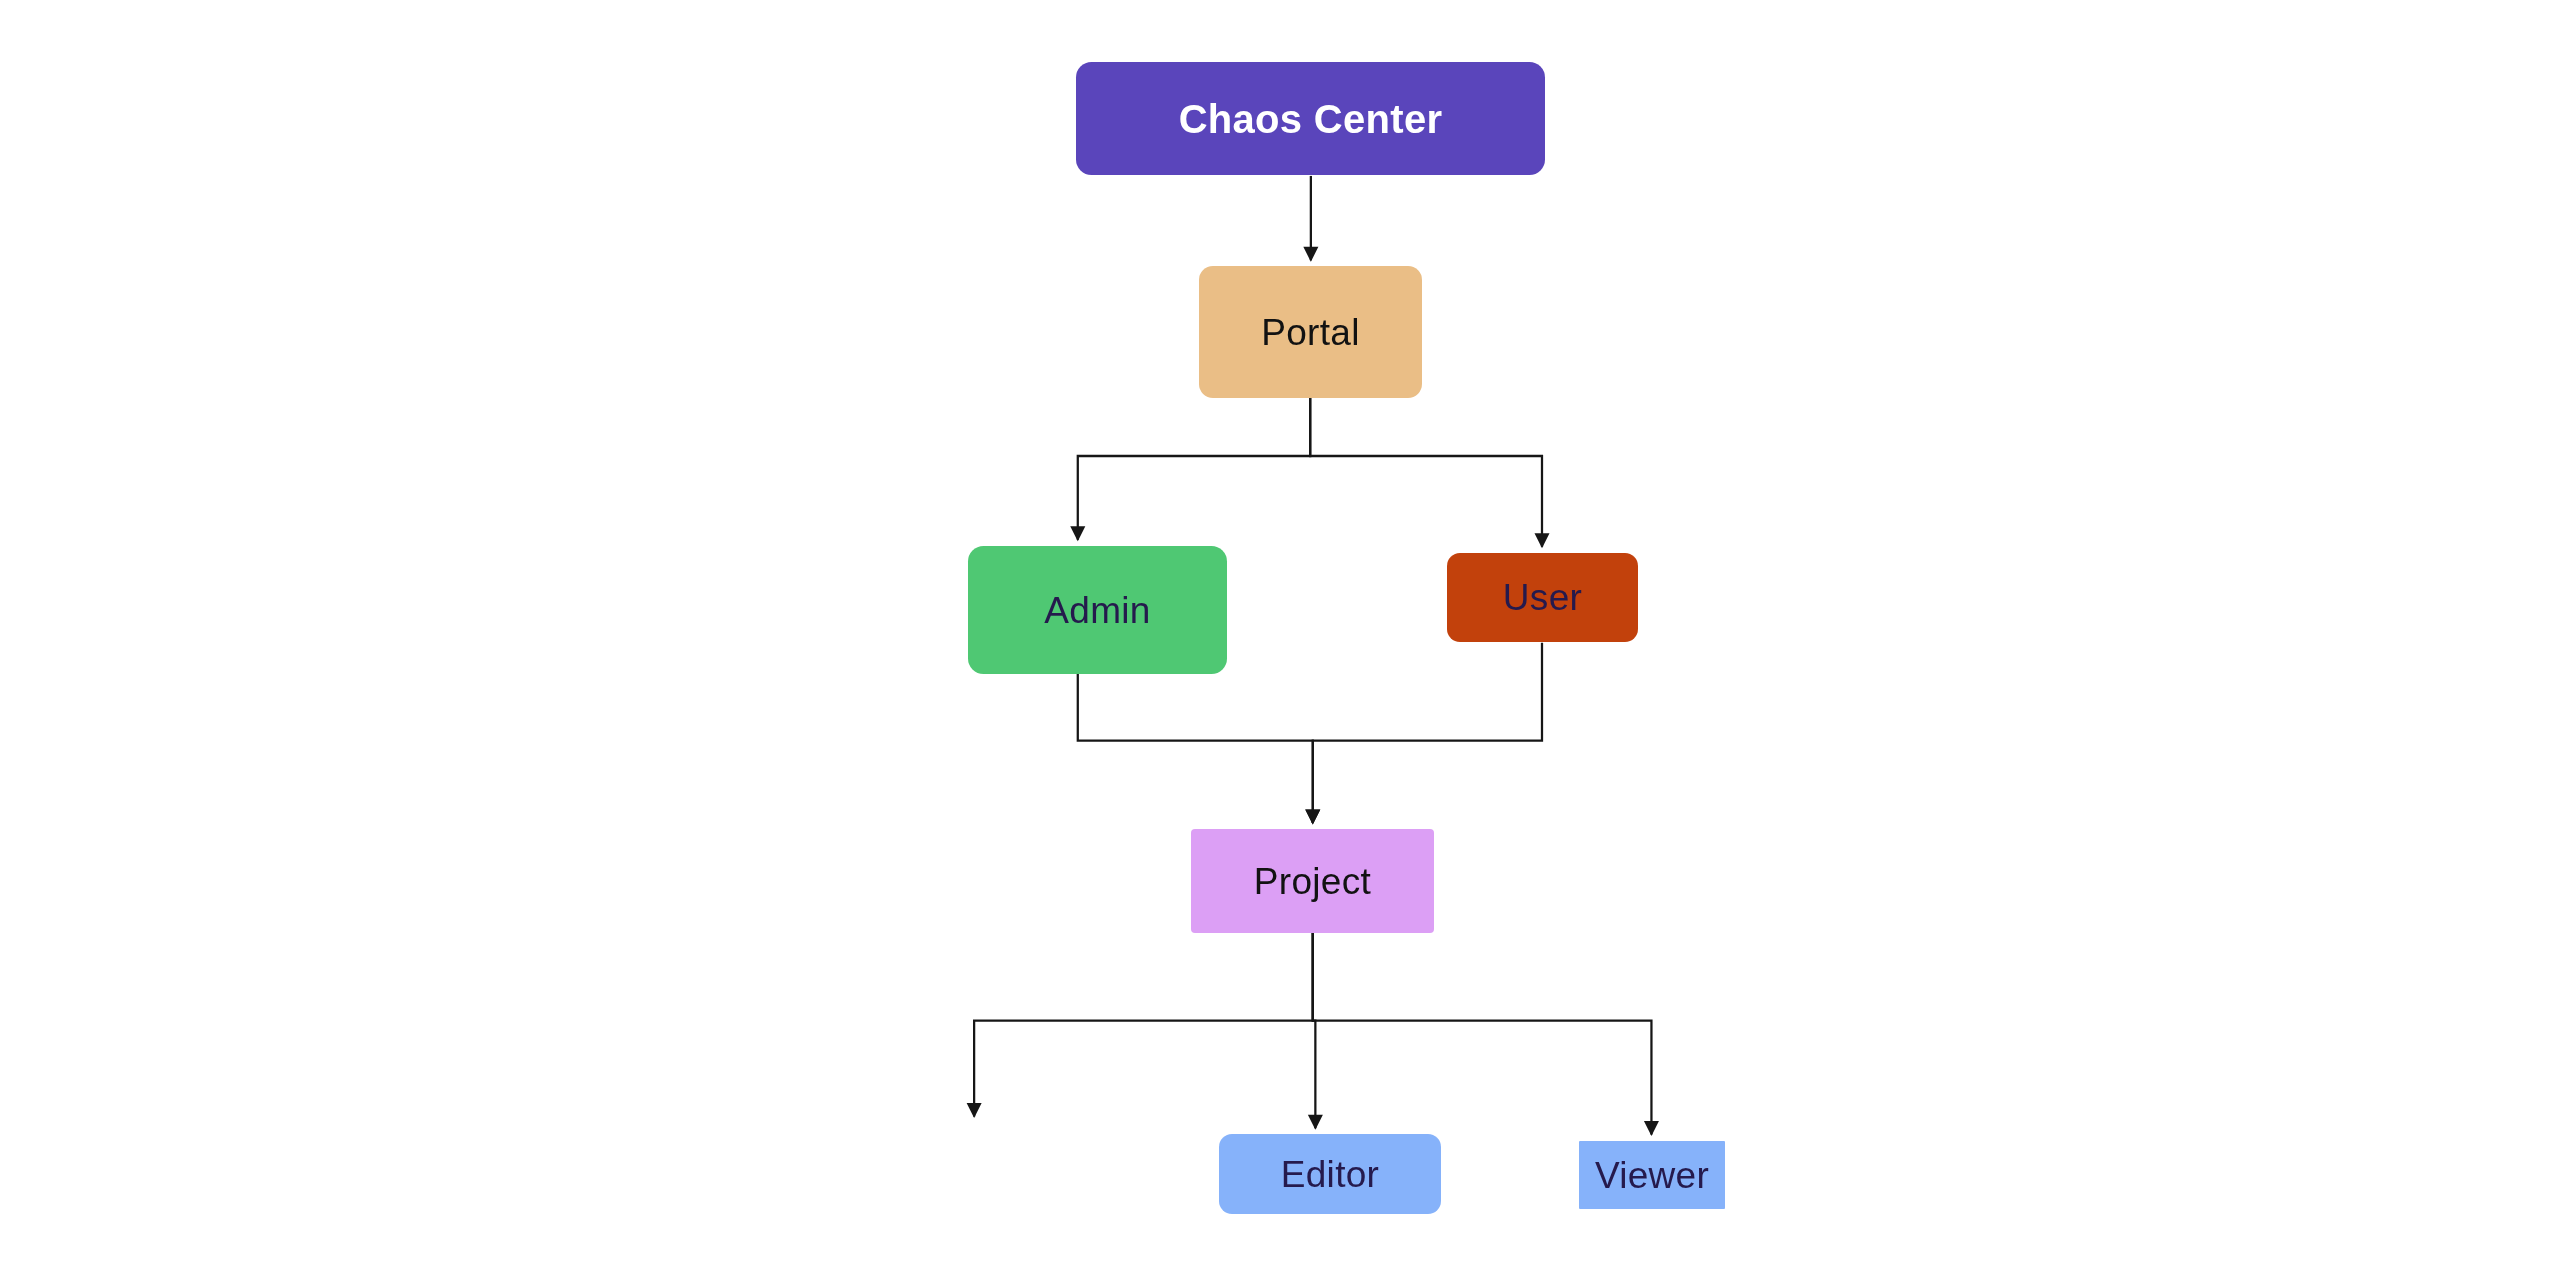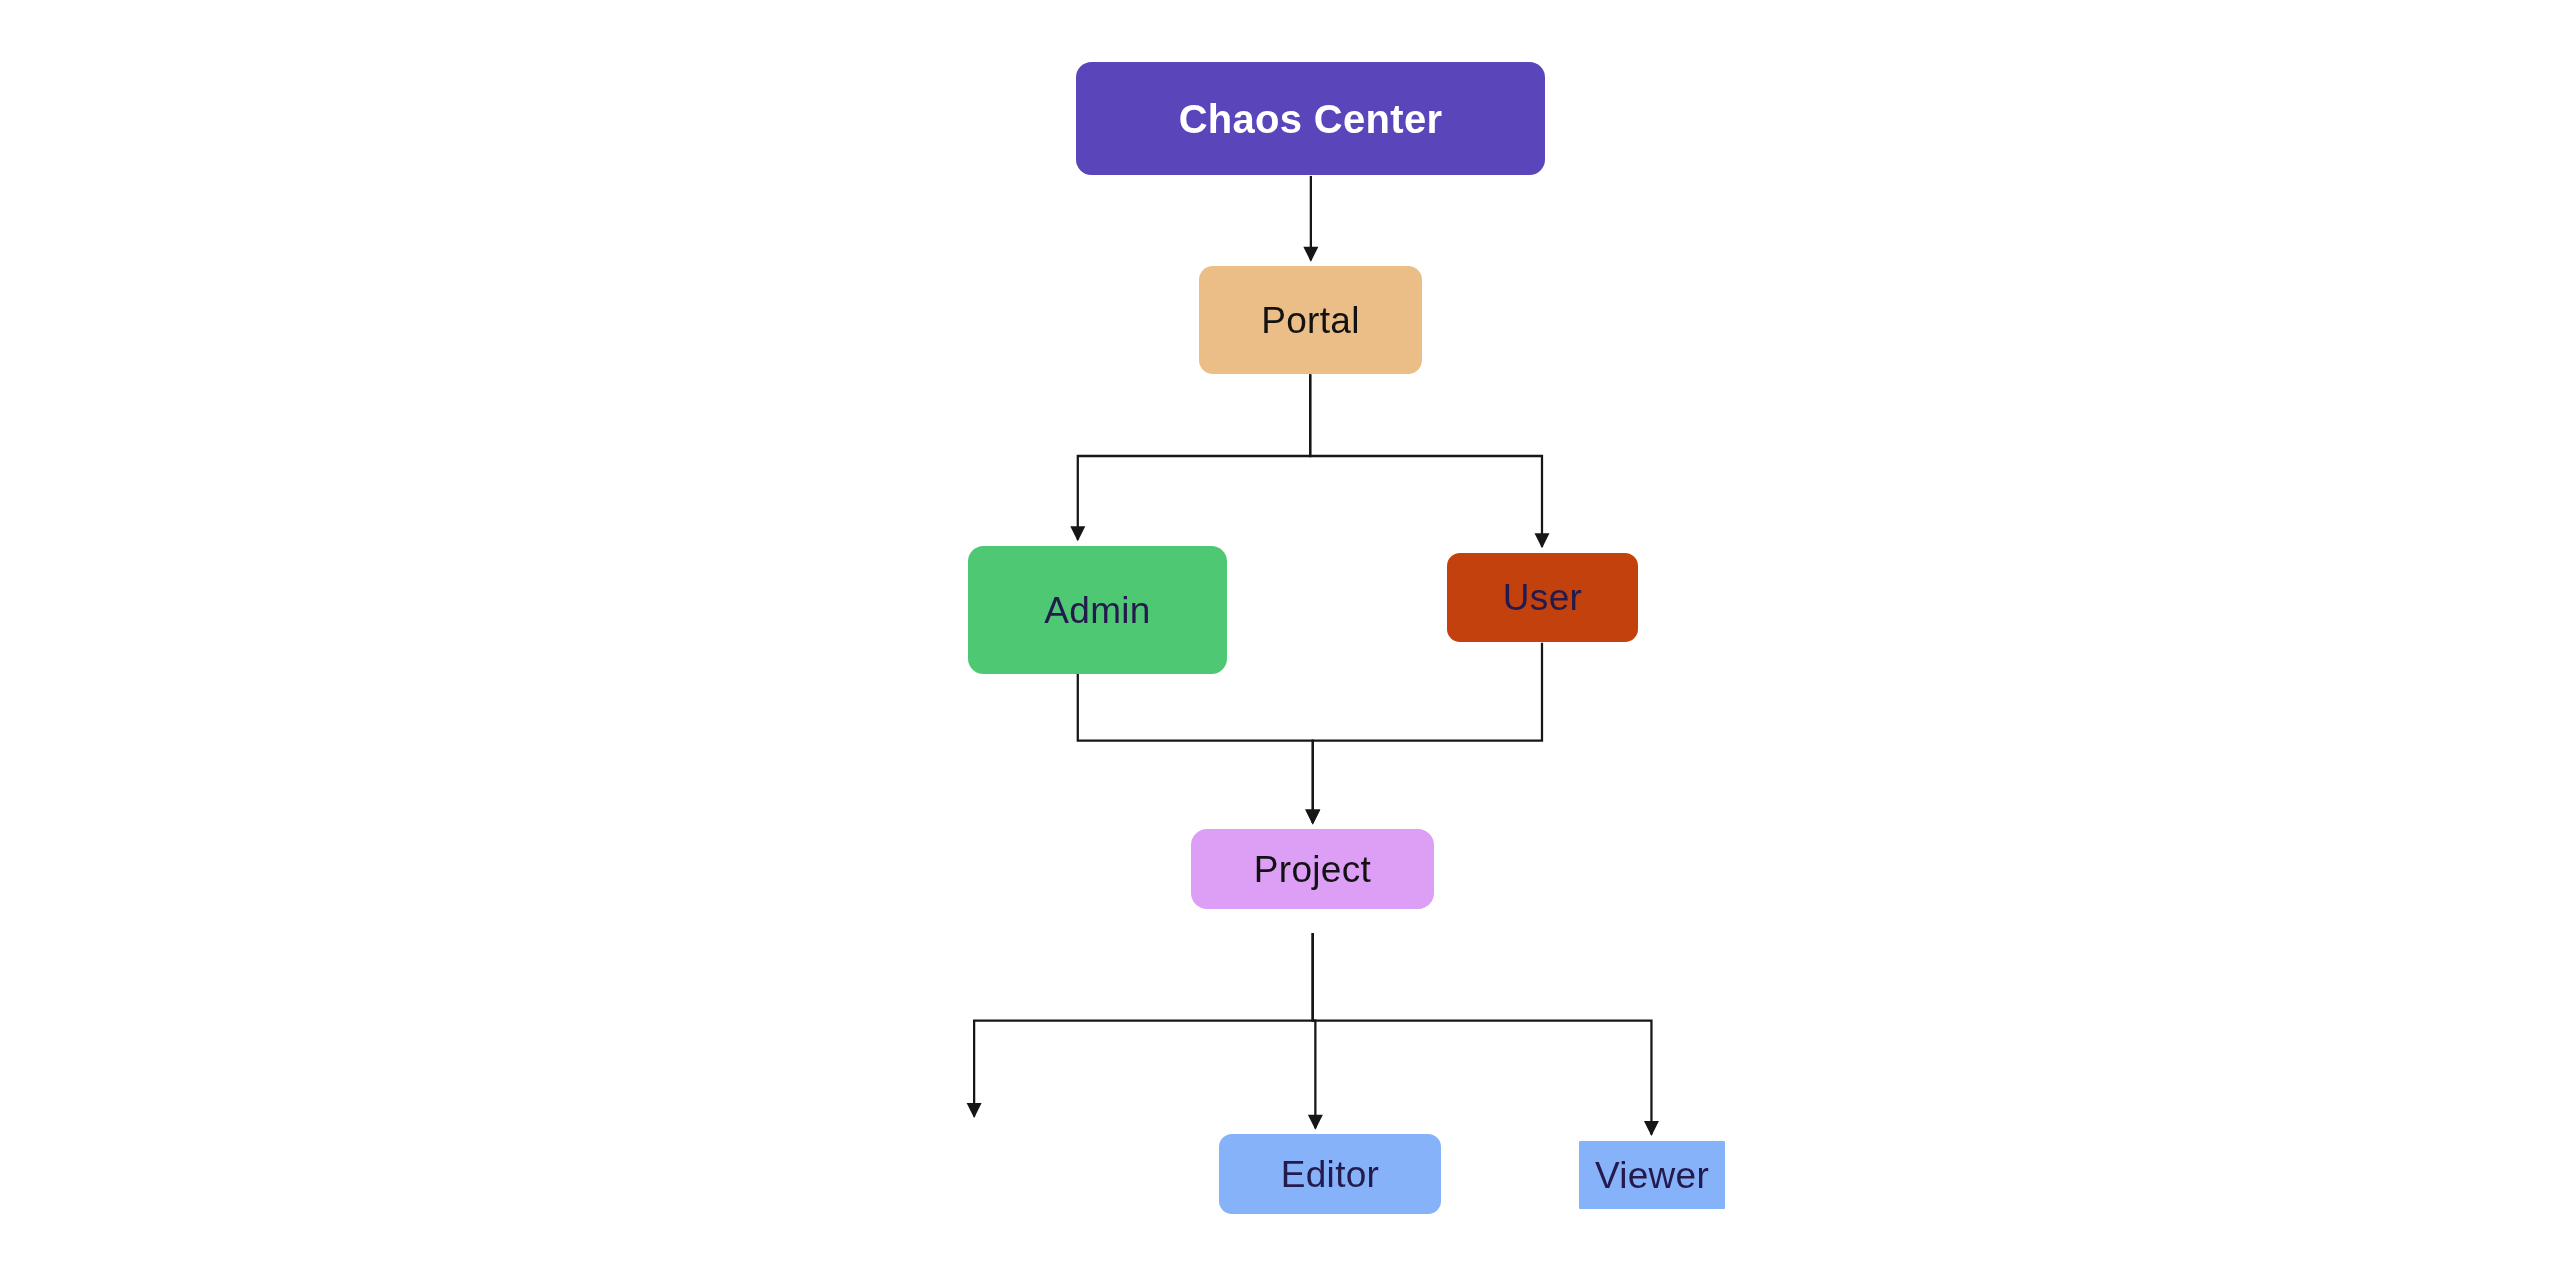--- a/index.html
+++ b/index.html
@@ -46,20 +46,20 @@
   <polyline points="2036,273 2036,404" fill="none" stroke="#161616" stroke-width="3.5" marker-end="url(#arrowhead)"></polyline>
       <polyline points="2035,581 2035,708 1674,708 1674,838" fill="none" stroke="#161616" stroke-width="3.5" marker-end="url(#arrowhead)"></polyline>
       <polyline points="2035,581 2035,708 2395,708 2395,849" fill="none" stroke="#161616" stroke-width="3.5" marker-end="url(#arrowhead)"></polyline>
       <polyline points="1674,1009 1674,1150 2039,1150 2039,1278" fill="none" stroke="#161616" stroke-width="3.5" marker-end="url(#arrowhead)"></polyline>
       <polyline points="2395,998 2395,1150 2039,1150 2039,1278" fill="none" stroke="#161616" stroke-width="3.5" marker-end="url(#arrowhead)"></polyline>
       <polyline points="2039,1449 2039,1585 1513,1585 1513,1734" fill="none" stroke="#161616" stroke-width="3.5" marker-end="url(#arrowhead)"></polyline>
       <polyline points="2039,1449 2039,1585 2043,1585 2043,1752" fill="none" stroke="#161616" stroke-width="3.5" marker-end="url(#arrowhead)"></polyline>
       <polyline points="2039,1449 2039,1585 2565,1585 2565,1762" fill="none" stroke="#161616" stroke-width="3.5" marker-end="url(#arrowhead)"></polyline>
     </svg>
 <div class="node" style="left: 1076px; top: 62px; width: 469px; height: 113px; background: rgb(90, 69, 187); color: rgb(255, 255, 255); font-size: 40px; font-weight: 700; border-radius: 15.5px;">Chaos Center</div>
-    <div class="node" style="left: 1199px; top: 266px; width: 223px; height: 108px; background: rgb(234, 190, 134); color: rgb(18, 18, 18); font-size: 37px; font-weight: 400; border-radius: 14px;">Portal</div>
+    <div class="node" style="left: 1199px; top: 266px; width: 223px; height: 132px; background: rgb(234, 190, 134); color: rgb(18, 18, 18); font-size: 37px; font-weight: 400; border-radius: 14px;">Portal</div>
     <div class="node" style="left: 948px; top: 546px; width: 259px; height: 128px; background: rgb(79, 200, 115); color: rgb(37, 26, 77); font-size: 37px; font-weight: 400; border-radius: 15.5px; margin-left: 20px;">Admin</div>
     <div class="node" style="left: 1447px; top: 553px; width: 191px; height: 89px; background: #c2410c; color: rgb(37, 26, 77); font-size: 37px; font-weight: 400; border-radius: 13px;">User</div>
-    <div class="node" style="left: 1191px; top: 829px; width: 243px; height: 80px; background: rgb(220, 159, 245); color: rgb(18, 18, 18); font-size: 37px; font-weight: 400; border-radius: 16px;">Project</div>
+    <div class="node" style="left: 1191px; top: 829px; width: 243px; height: 104px; background: rgb(220, 159, 245); color: rgb(18, 18, 18); font-size: 37px; font-weight: 400; border-radius: 4px;">Project</div>
     <div class="node" style="left: 1219px; top: 1134px; width: 222px; height: 80px; background: rgb(134, 178, 250); color: rgb(37, 26, 77); font-size: 37px; font-weight: 400; border-radius: 13px;">Editor</div>
     <div class="node" style="left: 1579px; top: 1141px; width: 146px; height: 68px; background: rgb(134, 178, 250); color: rgb(37, 26, 77); font-size: 37px; font-weight: 400; border-radius: 1px;">Viewer</div>
   </div>
 
 
 </body></html>

